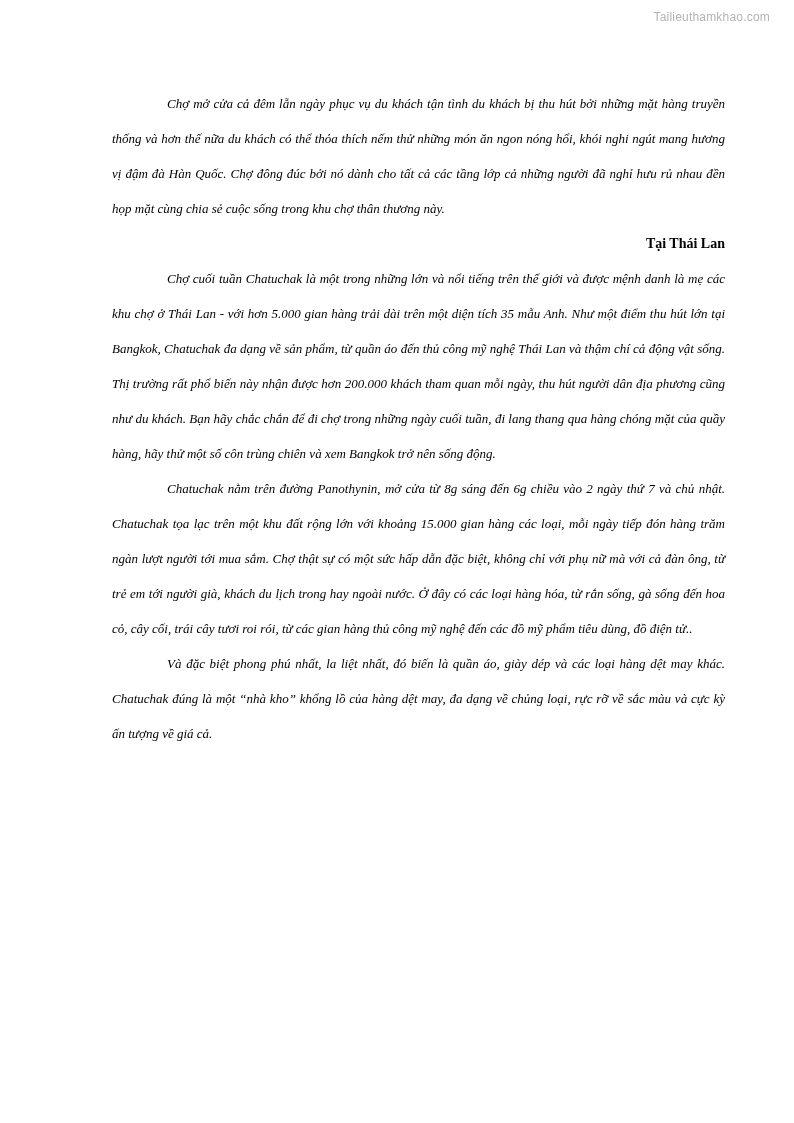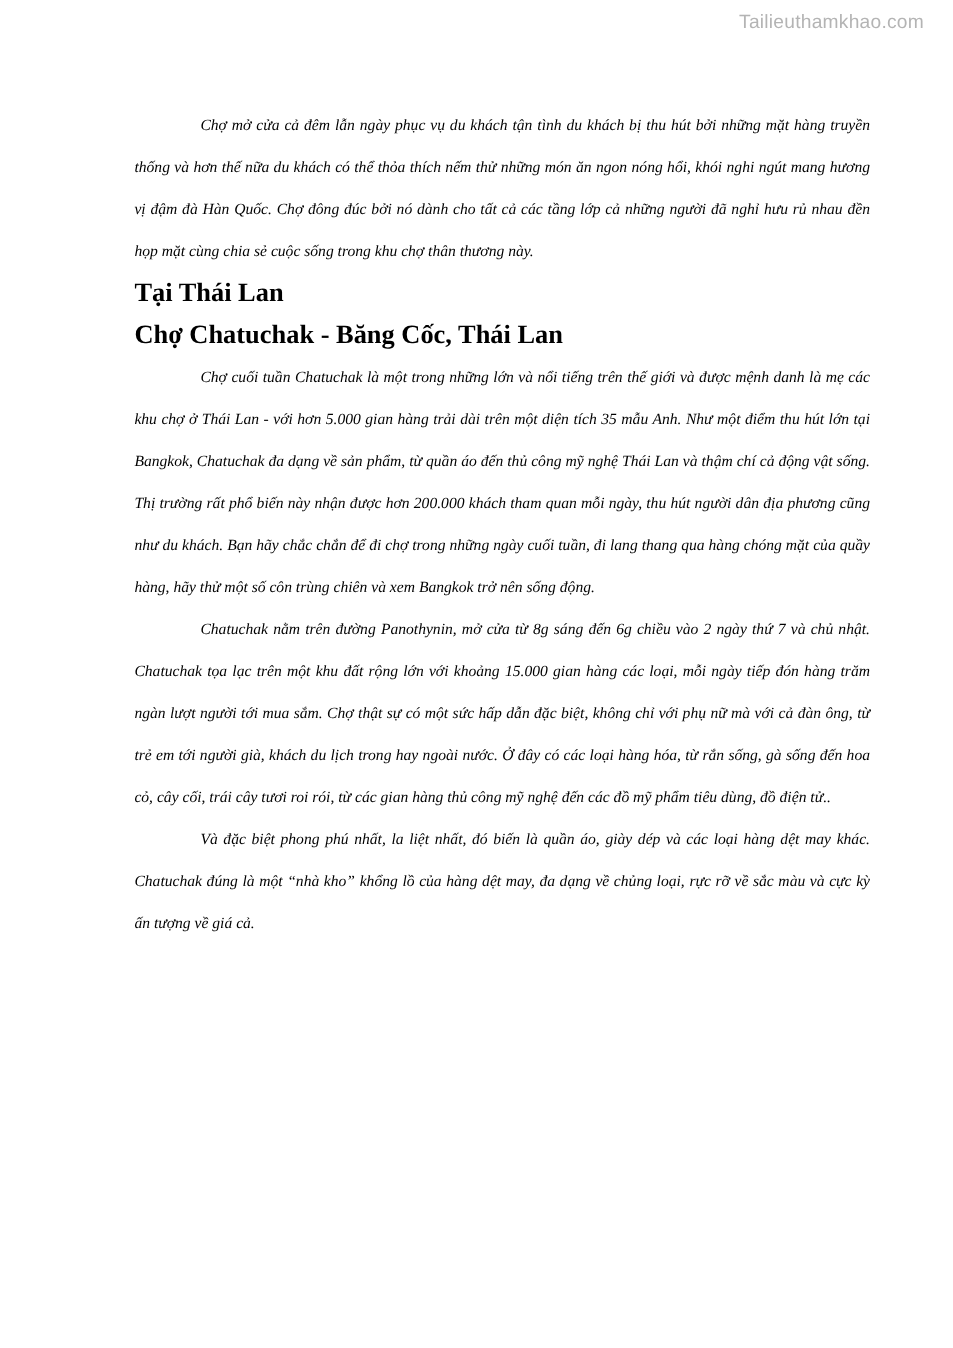--- a/index.html
+++ b/index.html
@@ -18,21 +18,21 @@
     height: 1123px;
     background: #ffffff;
     overflow: hidden;
     box-sizing: border-box;
   }
   .watermark {
     position: absolute;
     top: 10px;
     right: 24px;
     font-family: "Liberation Sans", "DejaVu Sans", sans-serif;
-    font-size: 16px;
+    font-size: 12px;
     color: #b4b4b4;
     letter-spacing: 0.2px;
     white-space: nowrap;
     user-select: none;
     text-align: right;
   }
   .content {
     position: absolute;
     left: 112px;
     top: 86px;
@@ -43,24 +43,24 @@
     font-size: 13px;
     line-height: 35px;
     text-align: justify;
     text-justify: inter-word;
     text-indent: 55px;
     word-spacing: 0px;
     font-style: italic;
   }
   h3.heading {
     margin: 0;
-    font-size: 22px;
+    font-size: 14px;
     line-height: 35px;
     font-weight: bold;
-    text-align: left;
+    text-align: right;
   }
   .pagenum {
     position: absolute;
     left: 0;
     right: 0;
     top: 1052px;
     text-align: center;
     font-size: 19px;
     line-height: 24px;
   }
@@ -71,21 +71,20 @@
 <div class="page">
 
   <div class="watermark">Tailieuthamkhao.com</div>
 
   <div class="content">
 
     <p class="body-par">Chợ mở cửa cả đêm lẫn ngày phục vụ du khách tận tình du khách bị thu hút bởi những mặt hàng truyền thống và hơn thế nữa du khách có thể thỏa thích nếm thử những món ăn ngon nóng hổi, khói nghi ngút mang hương vị đậm đà Hàn Quốc. Chợ đông đúc bởi nó dành cho tất cả các tầng lớp cả những người đã nghỉ hưu rủ nhau đền họp mặt cùng chia sẻ cuộc sống trong khu chợ thân thương này.</p>
 
     <h3 class="heading">Tại Thái Lan</h3>
 
-    <h3 class="heading">Chợ  Chatuchak - Băng Cốc, Thái Lan</h3>
 
     <p class="body-par">Chợ cuối tuần Chatuchak là một trong những  lớn và nổi tiếng trên thế giới và được mệnh danh là mẹ các khu chợ ở Thái Lan  - với hơn 5.000 gian hàng  trải dài trên một diện tích 35 mẫu Anh. Như một điểm thu hút lớn tại Bangkok, Chatuchak  đa dạng về  sản phẩm, từ quần áo đến thủ công mỹ nghệ Thái Lan và thậm chí cả động vật sống. Thị trường rất phổ biến này nhận được hơn 200.000 khách  tham quan mỗi ngày, thu hút người dân địa phương cũng như du khách. Bạn hãy chắc chắn để đi chợ  trong những ngày cuối tuần, đi lang thang qua hàng chóng mặt của quầy hàng, hãy thử một số côn trùng chiên và xem Bangkok trở nên sống động.</p>
 
     <p class="body-par">Chatuchak nằm trên đường Panothynin, mở cửa từ 8g sáng đến 6g chiều vào 2 ngày thứ 7 và chủ nhật. Chatuchak tọa lạc trên một khu đất rộng lớn với khoảng 15.000 gian hàng các loại, mỗi ngày tiếp đón hàng trăm ngàn lượt người tới mua sắm. Chợ thật sự có một sức hấp dẫn đặc biệt, không chỉ với phụ nữ mà với cả đàn ông, từ trẻ em tới người già, khách du lịch trong hay ngoài nước. Ở đây có các loại hàng hóa, từ rắn sống, gà sống đến hoa cỏ, cây cối, trái cây tươi roi rói, từ các gian hàng thủ công mỹ nghệ đến các đồ mỹ phẩm tiêu dùng, đồ điện tử..</p>
 
     <p class="body-par">Và đặc biệt phong phú nhất, la liệt nhất, đó biến là quần áo, giày dép và các loại hàng dệt may khác. Chatuchak đúng là một “nhà kho” khổng lồ của hàng dệt may, đa dạng về chủng loại, rực rỡ về sắc màu và cực kỳ ấn tượng về giá cả.</p>
 
   </div>
 
 

